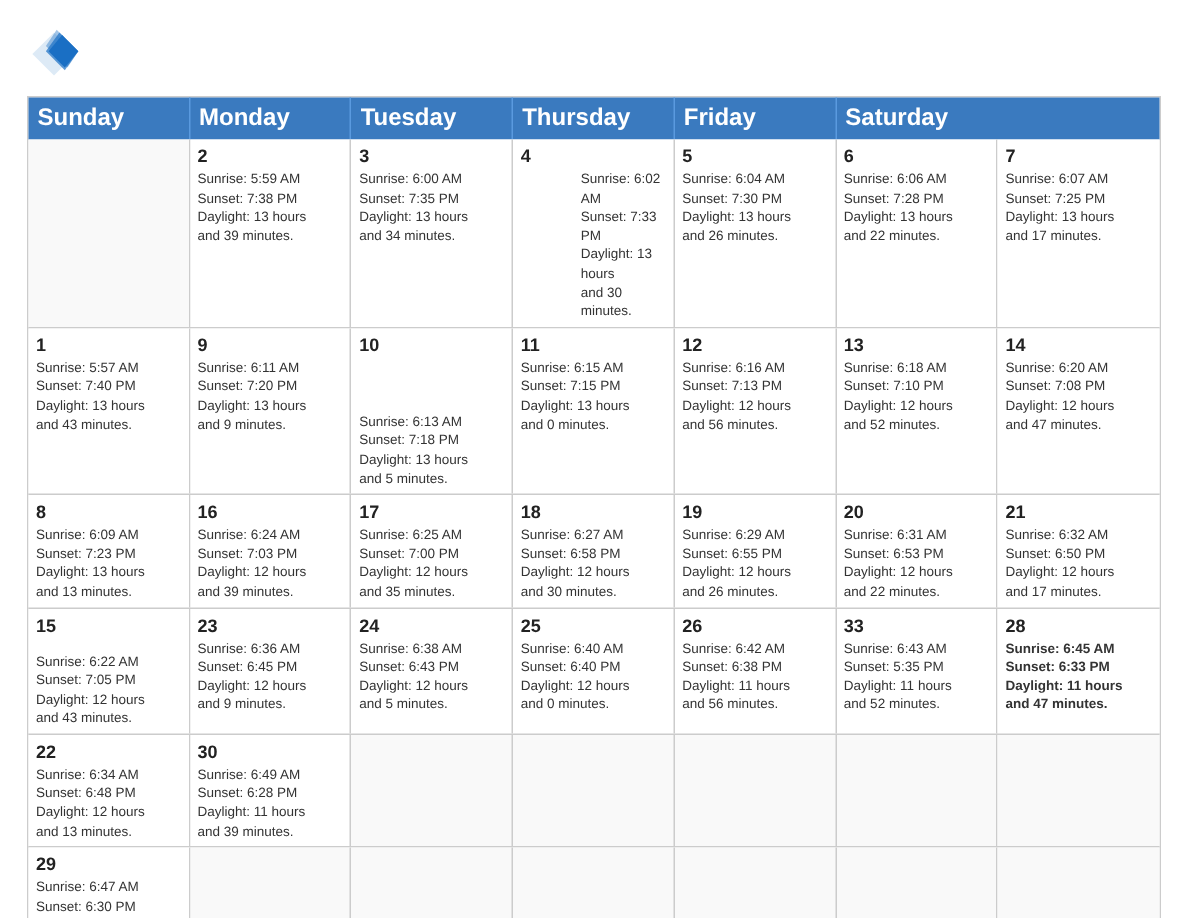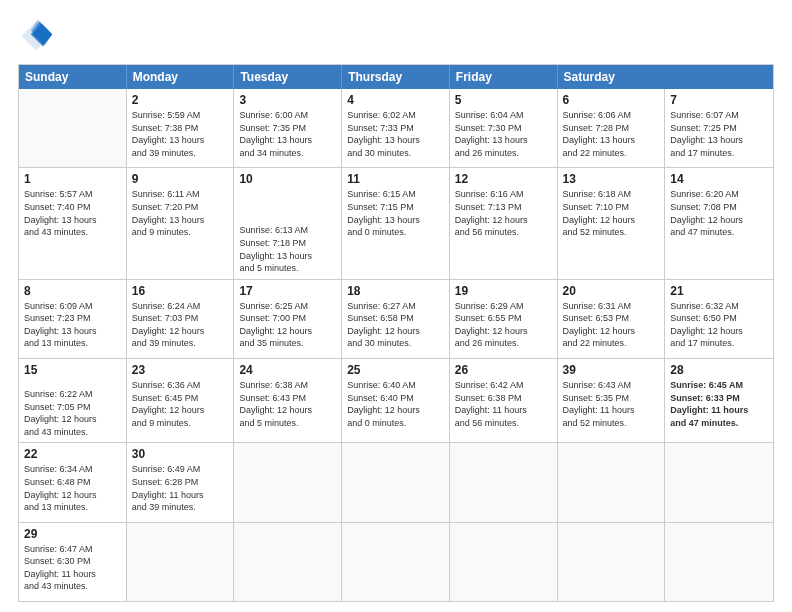--- a/index.html
+++ b/index.html
@@ -61,21 +61,21 @@
       border: 1px solid #ccc;
       border-collapse: collapse;
     }
     .cal-header {
       display: grid;
       grid-template-columns: repeat(7, 1fr);
       background: #3a7abf;
     }
     .cal-header-cell {
       color: #fff;
-      font-size: 12px;
+      font-size: 16px;
       font-weight: bold;
       padding: 5px 6px;
       border-right: 1px solid #5a9adf;
       text-align: left;
     }
     .cal-header-cell:last-child { border-right: none; }
     .cal-body {
       display: flex;
       flex-direction: column;
       flex: 1;
@@ -156,21 +156,21 @@
           </div>
           <div class="cal-cell">
             <span class="day-num">3</span>
             <div class="cell-info" style="white-space: pre-line;">Sunrise: 6:00 AM
 Sunset: 7:35 PM
 Daylight: 13 hours
 and 34 minutes.</div>
           </div>
           <div class="cal-cell">
             <span class="day-num">4</span>
-            <div class="cell-info" style="white-space: pre-line;">Sunrise: 6:02 AM
+            <div class="cell-info" style="white-space: pre-line; margin-left: 40px;">Sunrise: 6:02 AM
 Sunset: 7:33 PM
 Daylight: 13 hours
 and 30 minutes.</div>
           </div>
           <div class="cal-cell">
             <span class="day-num">5</span>
             <div class="cell-info" style="white-space: pre-line;">Sunrise: 6:04 AM
 Sunset: 7:30 PM
 Daylight: 13 hours
 and 26 minutes.</div>
@@ -322,21 +322,21 @@
 and 0 minutes.</div>
           </div>
           <div class="cal-cell">
             <span class="day-num">26</span>
             <div class="cell-info" style="white-space: pre-line;">Sunrise: 6:42 AM
 Sunset: 6:38 PM
 Daylight: 11 hours
 and 56 minutes.</div>
           </div>
           <div class="cal-cell">
-            <span class="day-num">39</span>
+            <span class="day-num">33</span>
             <div class="cell-info" style="white-space: pre-line;">Sunrise: 6:43 AM
 Sunset: 5:35 PM
 Daylight: 11 hours
 and 52 minutes.</div>
           </div>
           <div class="cal-cell">
             <span class="day-num">28</span>
             <div class="cell-info" style="white-space: pre-line; font-weight: bold;">Sunrise: 6:45 AM
 Sunset: 6:33 PM
 Daylight: 11 hours

